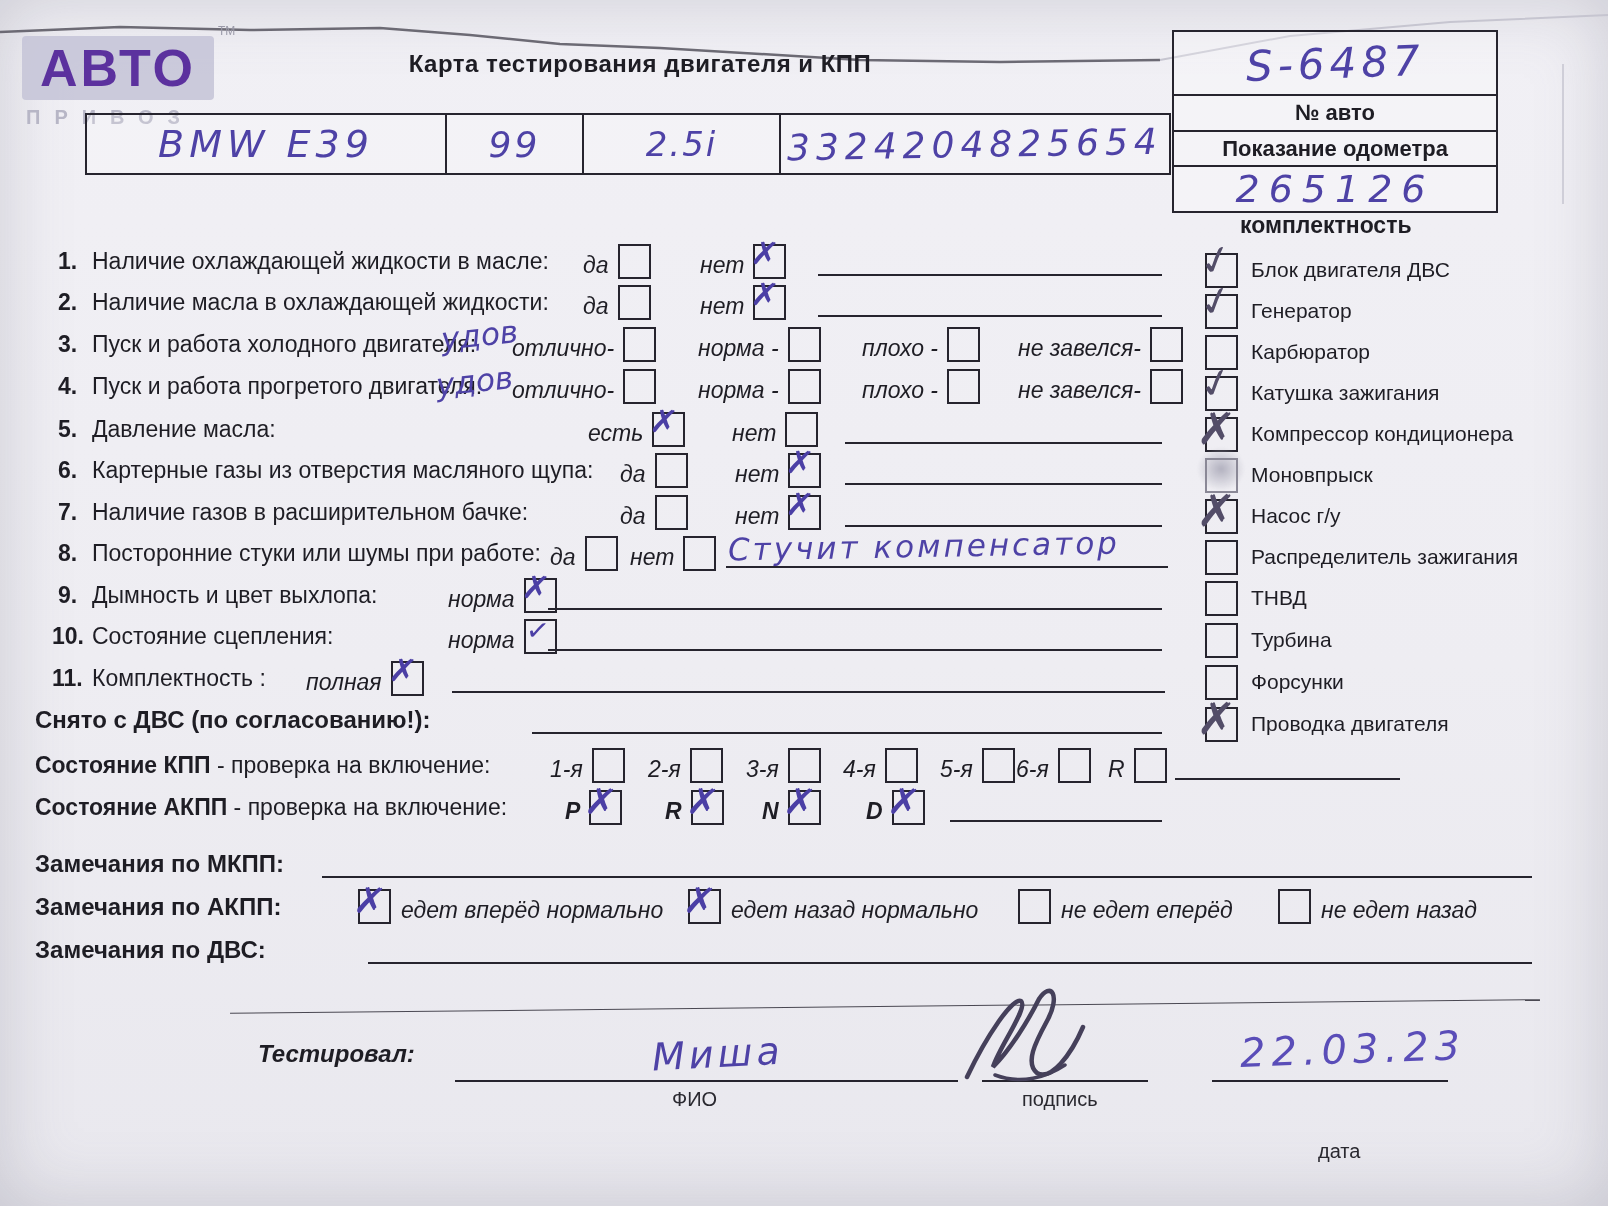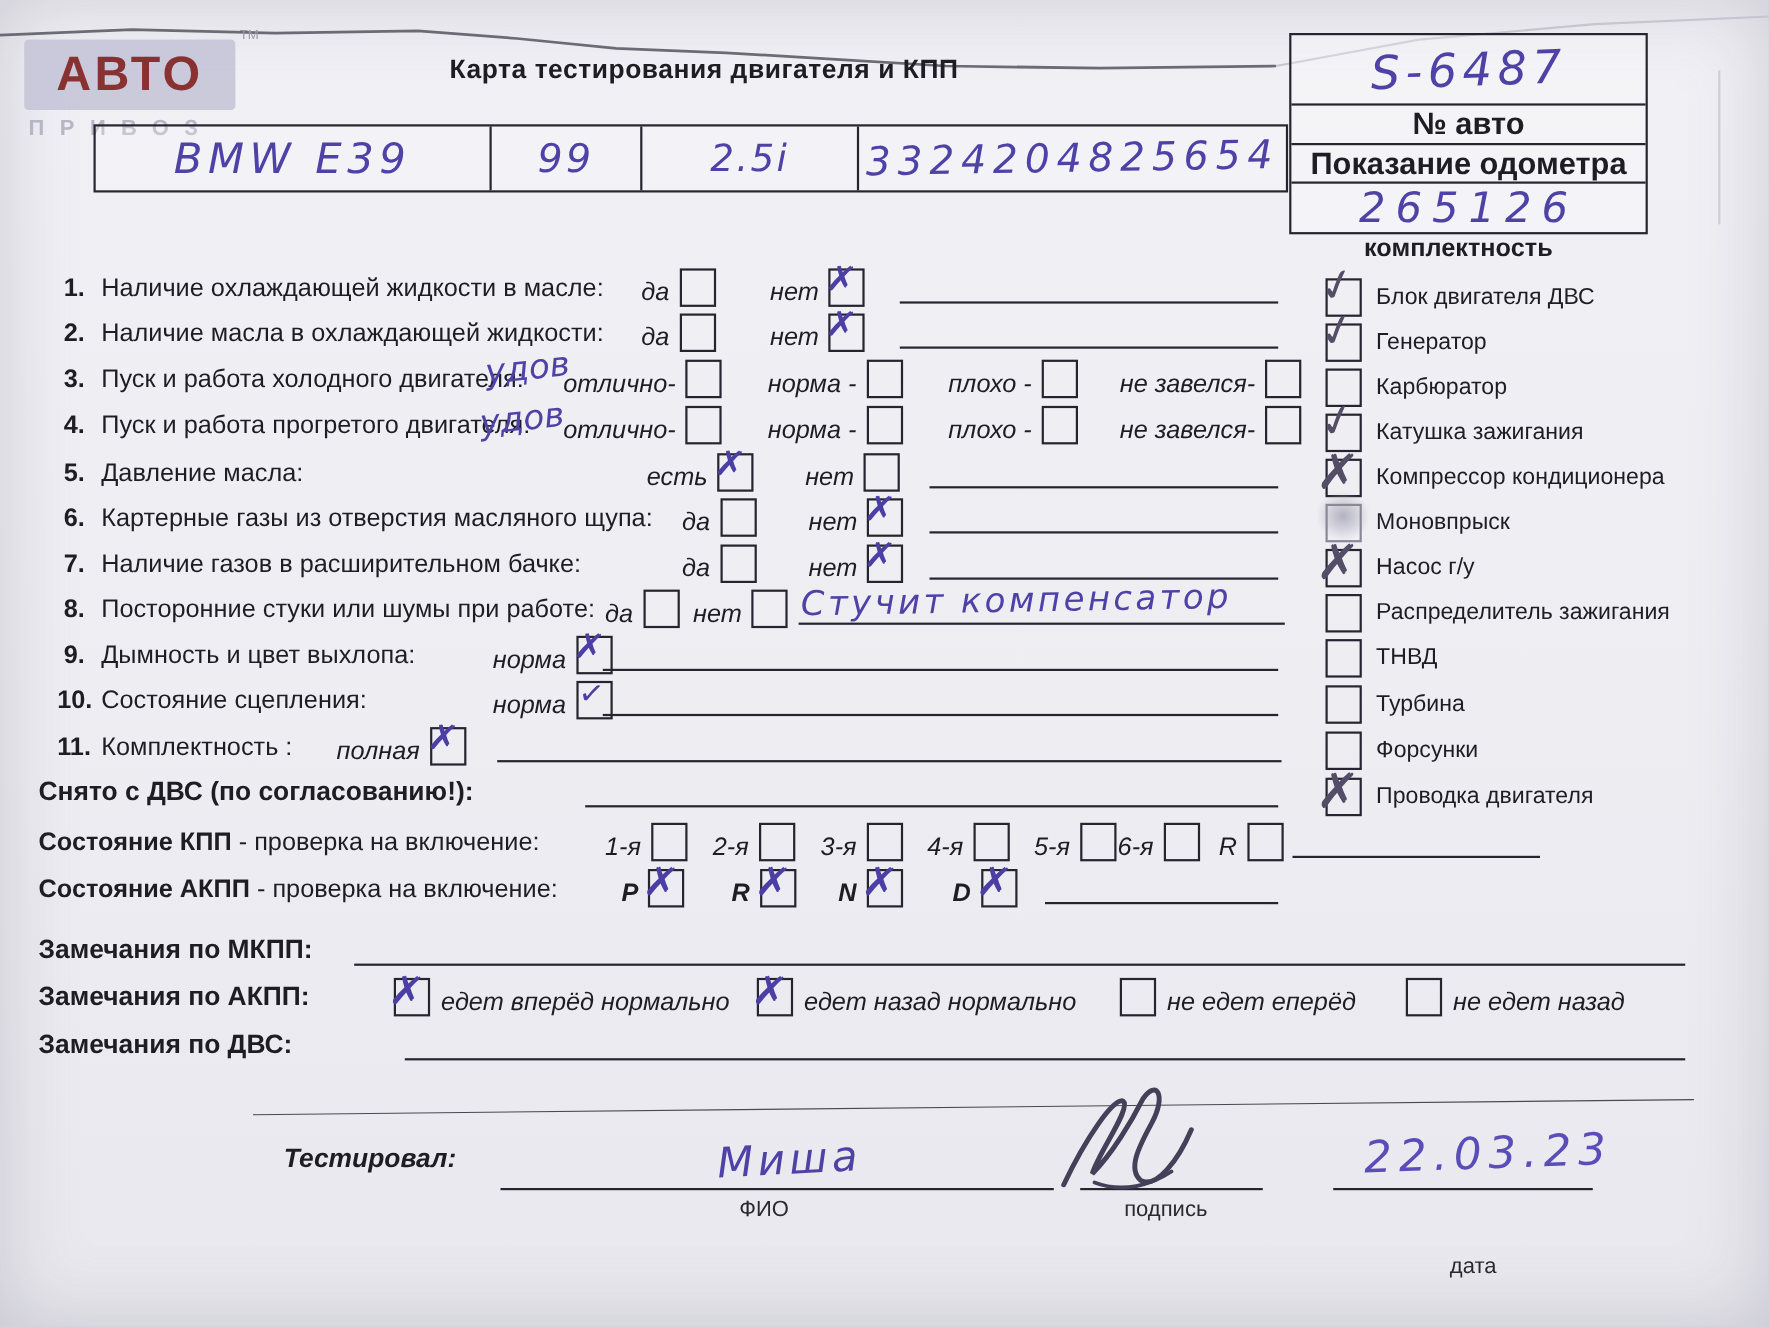--- a/index.html
+++ b/index.html
@@ -6,31 +6,31 @@
   .page{position:relative;width:1608px;height:1206px;overflow:hidden;
     background:linear-gradient(180deg,#f1f0f5 0%,#eeedf2 55%,#e9e8ee 100%);
     box-shadow:inset 0 0 70px rgba(110,110,130,.28);
     font-family:"Liberation Sans",sans-serif;color:#1e1d24;}
   .abs{position:absolute;}
   .title{position:absolute;left:300px;top:50px;width:680px;text-align:center;
     font-size:24px;font-weight:bold;letter-spacing:.5px;}
   
   .logo{position:absolute;left:22px;top:36px;width:192px;height:64px;background:#c7c6d9;
     display:flex;align-items:center;justify-content:center;border-radius:4px;opacity:.9;}
-  .logo-txt{color:#7f1d1d;font-size:44px;font-weight:bold;letter-spacing:3px;}
+  .logo-txt{color:#4c1d95;font-size:52px;font-weight:bold;letter-spacing:3px;}
   .tm{position:absolute;left:218px;top:24px;font-size:12px;color:#9a99a8;}
   .privoz{position:absolute;left:26px;top:106px;font-size:20px;font-weight:bold;
     letter-spacing:14px;color:#b7b6c6;}
   
   .hw{font-family:"DejaVu Sans",sans-serif;font-style:italic;color:#4e42a6;white-space:nowrap;}
   
   .ib{position:absolute;left:1172px;top:30px;width:322px;border:2.5px solid #26242e;background:rgba(255,255,255,.25);}
   .ib .r{display:flex;align-items:center;justify-content:center;}
   .ib .bt{border-top:2.5px solid #26242e;}
-  .ib .lab{font-weight:bold;font-size:28px;}
+  .ib .lab{font-weight:bold;font-size:22px;}
   
   .vt{position:absolute;left:85px;top:113px;width:1082px;border:2.5px solid #26242e;background:rgba(255,255,255,.2);}
   .vt .hrow{display:flex;height:33px;border-bottom:2.5px solid #26242e;}
   .vt .vrow{display:flex;height:58px;}
   .vt .c{display:flex;align-items:center;justify-content:center;border-right:2.5px solid #26242e;}
   .vt .c:last-child{border-right:none;}
   .vt .hrow .c{font-weight:bold;font-size:23px;}
   .c1{width:358px;}.c2{width:135px;}.c3{width:195px;}.c4{flex:1;}
   
   .cb{display:inline-block;position:relative;width:29px;height:31px;border:2.5px solid #26242e;flex:0 0 auto;}

